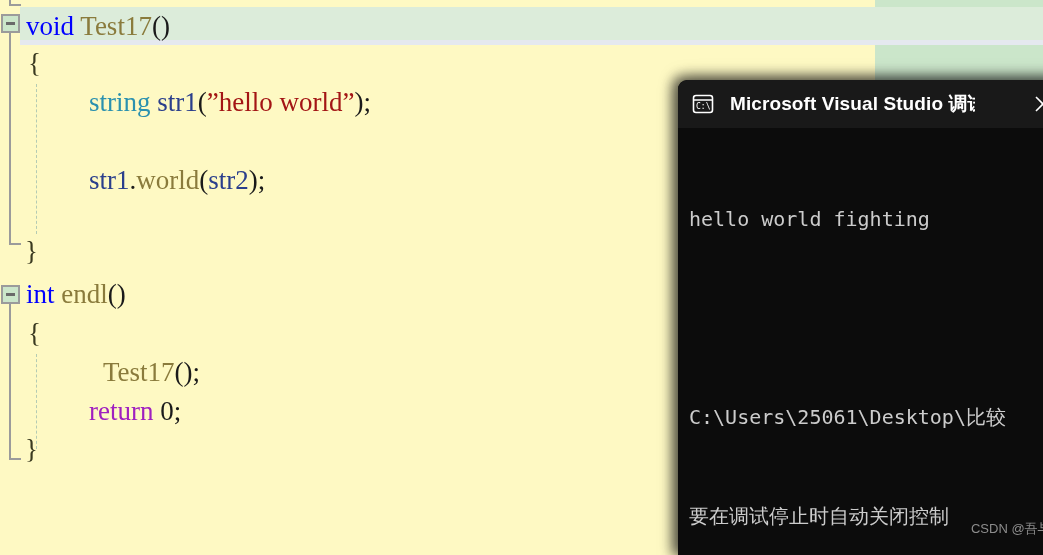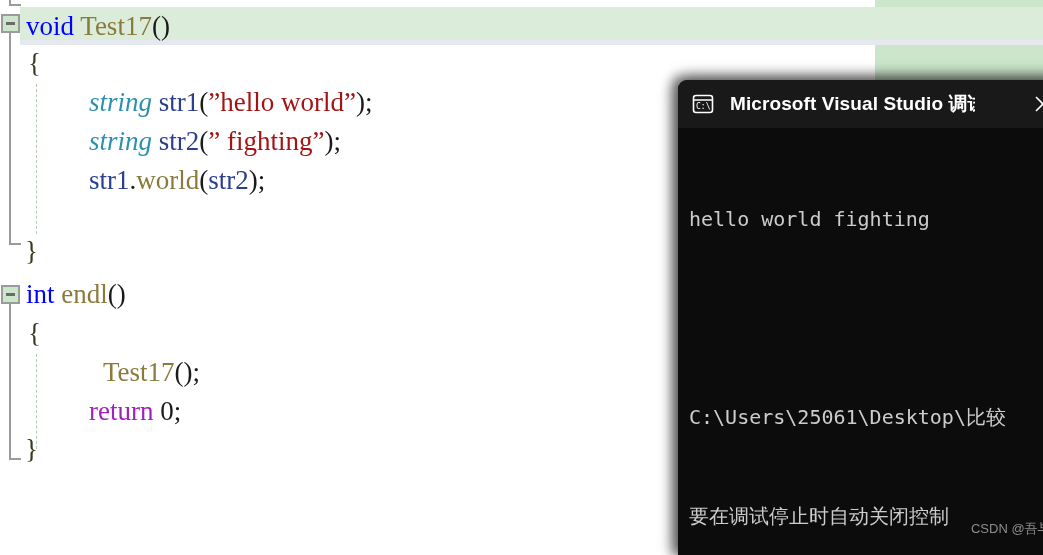--- a/index.html
+++ b/index.html
@@ -14,21 +14,21 @@
     position:relative;
     width:1043px; height:555px;
     background:#cbe6ca;
     overflow:hidden;
   }
 
   
   .editor {
     position:absolute; left:0; top:0;
     width:875px; height:555px;
-    background:#ffffff;
+    background:#fef9c3;
   }
 
   
   .line-highlight {
     position:absolute;
     left:20px; top:7px;
     width:1023px; height:33px;
     background:#dcecda;
   }
   .line-highlight-underline {
@@ -45,21 +45,21 @@
     font-family:"Liberation Serif", serif;
     font-size:27px;
     line-height:39px;
     white-space:pre;
   }
   .cline { position:absolute; left:0; white-space:pre; }
 
   
   .kw-blue   { color:#0000ff; }
   .kw-purple { color:#a020c0;margin-top:41px; }
-  .type-teal { color:#2b91af;font-style:italic; }
+  .type-teal { color:#2b91af; }
   .ident-navy{ color:#2b3f8c;text-align:center; }
   .fn-olive  { color:#8a7b3c; }
   .str-red   { color:#a31515; }
   .plain     { color:#1a1a1a; }
   .op-teal   { color:#2b8c8c; }
   .brace     { color:#3a3a20; }
 
   
   .fold-box {
     position:absolute;
@@ -200,21 +200,20 @@
     <div class="indent-guide" style="left:36px; top:354px; height:95px;"></div>
 
     <div class="code">
 
       <div class="cline" style="left:26px; top:7px;"><span class="kw-blue">void</span><span class="plain"> </span><span class="fn-olive">Test17</span><span class="plain">()</span></div>
 
       <div class="cline brace" style="left:28px; top:44px;">{</div>
 
       <div class="cline" style="left:89px; top:83px;"><span class="type-teal">string</span><span class="plain"> </span><span class="ident-navy">str1</span><span class="plain">(</span><span class="str-red">”hello world”</span><span class="plain">)</span><span class="plain">;</span></div>
 
-      <div class="cline" style="left:89px; top:122px;"><span class="type-teal">string</span><span class="plain"> </span><span class="ident-navy">str2</span><span class="plain">(</span><span class="str-red">” fighting”</span><span class="plain">)</span><span class="plain">;</span></div>
 
       <div class="cline" style="left:89px; top:161px;"><span class="ident-navy">str1</span><span class="plain">.</span><span class="fn-olive">world</span><span class="plain">(</span><span class="ident-navy">str2</span><span class="plain">)</span><span class="plain">;</span></div>
 
 
       <div class="cline brace" style="left:25px; top:232px;">}</div>
 
       <div class="cline" style="left:26px; top:275px;"><span class="kw-blue">int</span><span class="plain"> </span><span class="fn-olive">endl</span><span class="plain">()</span></div>
 
       <div class="cline brace" style="left:28px; top:314px;">{</div>
 

